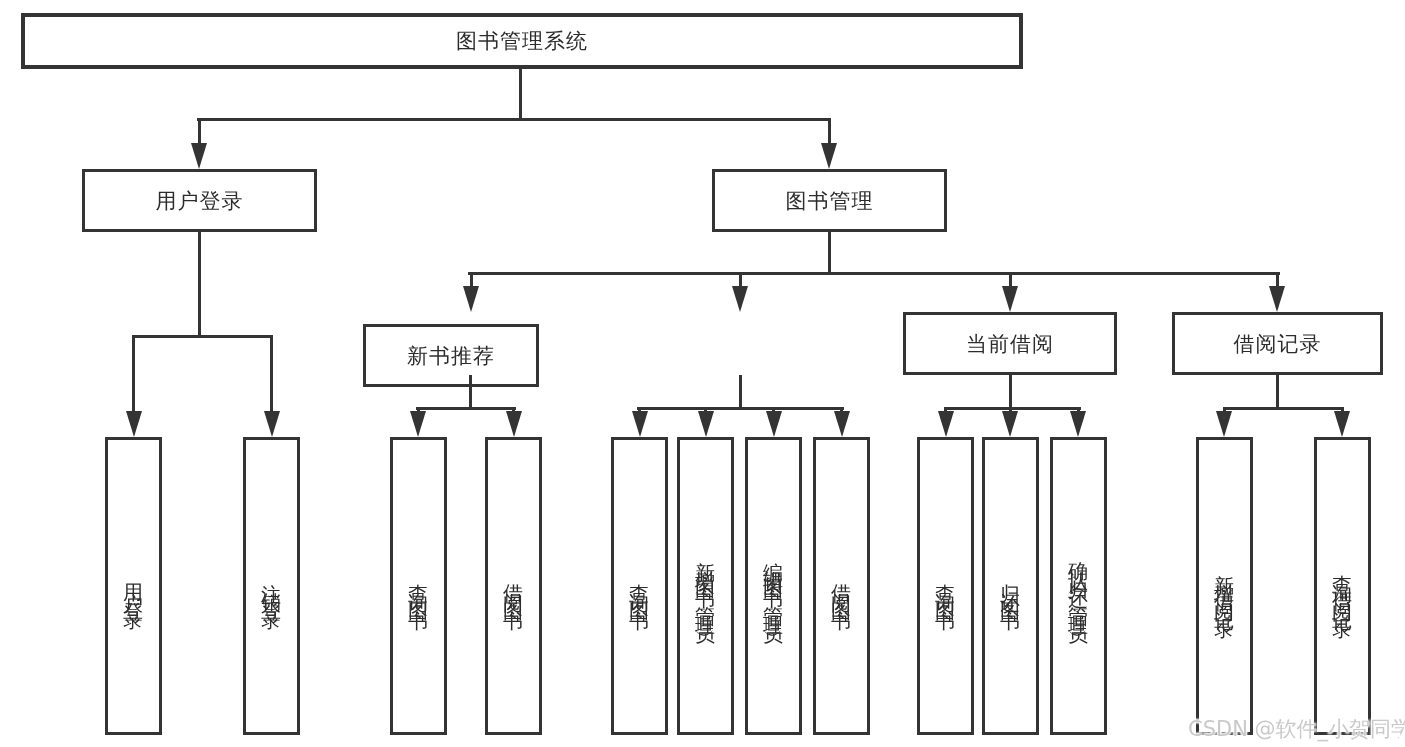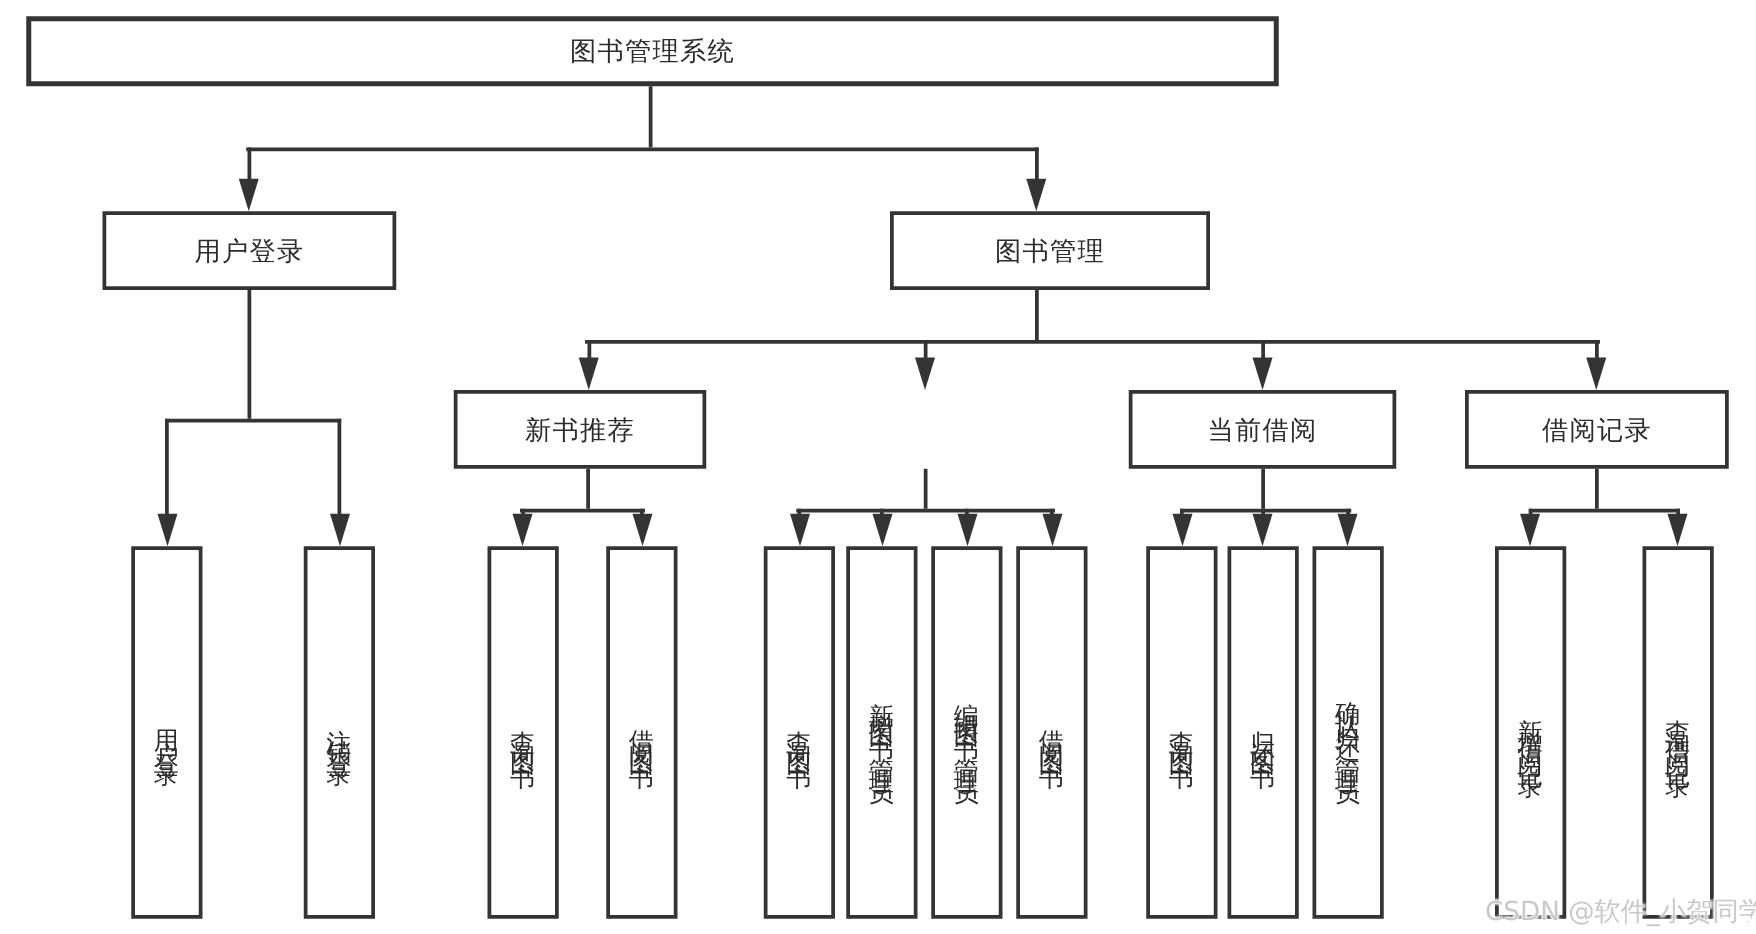--- a/index.html
+++ b/index.html
@@ -80,21 +80,21 @@
   <div class="hline" style="left:197px;top:118px;width:634px"></div>
 
   <div class="vline" style="left:198px;top:118px;height:28px"></div>
   <div class="ah" style="left:191px;top:143px"></div>
   <div class="vline" style="left:828px;top:118px;height:28px"></div>
   <div class="ah" style="left:821px;top:143px"></div>
 
   <div class="box" style="left:82px;top:169px;width:235px;height:63px">
     <span class="hlabel">用户登录</span>
   </div>
-  <div class="box" style="left:712px;top:169px;width:256px;height:63px">
+  <div class="box" style="left:712px;top:169px;width:235px;height:63px">
     <span class="hlabel">图书管理</span>
   </div>
 
   <div class="vline" style="left:198px;top:232px;height:103px"></div>
   <div class="hline" style="left:132px;top:335px;width:141px"></div>
   <div class="vline" style="left:132px;top:335px;height:78px"></div>
   <div class="ah" style="left:126px;top:411px"></div>
   <div class="vline" style="left:270px;top:335px;height:78px"></div>
   <div class="ah" style="left:264px;top:411px"></div>
 
@@ -102,21 +102,21 @@
   <div class="hline" style="left:468px;top:272px;width:812px"></div>
   <div class="vline" style="left:470px;top:272px;height:16px"></div>
   <div class="ah" style="left:463px;top:286px"></div>
   <div class="vline" style="left:739px;top:272px;height:16px"></div>
   <div class="ah" style="left:732px;top:286px"></div>
   <div class="vline" style="left:1009px;top:272px;height:16px"></div>
   <div class="ah" style="left:1002px;top:286px"></div>
   <div class="vline" style="left:1276px;top:272px;height:16px"></div>
   <div class="ah" style="left:1269px;top:286px"></div>
 
-  <div class="box" style="left:363px;top:312px;width:202px;height:63px">
+  <div class="box" style="left:363px;top:324px;width:176px;height:63px">
     <span class="hlabel">新书推荐</span>
   </div>
   <div class="box" style="left:903px;top:312px;width:214px;height:63px">
     <span class="hlabel">当前借阅</span>
   </div>
   <div class="box" style="left:1172px;top:312px;width:211px;height:63px">
     <span class="hlabel">借阅记录</span>
   </div>
 
   <div class="vline" style="left:469px;top:375px;height:32px"></div>

